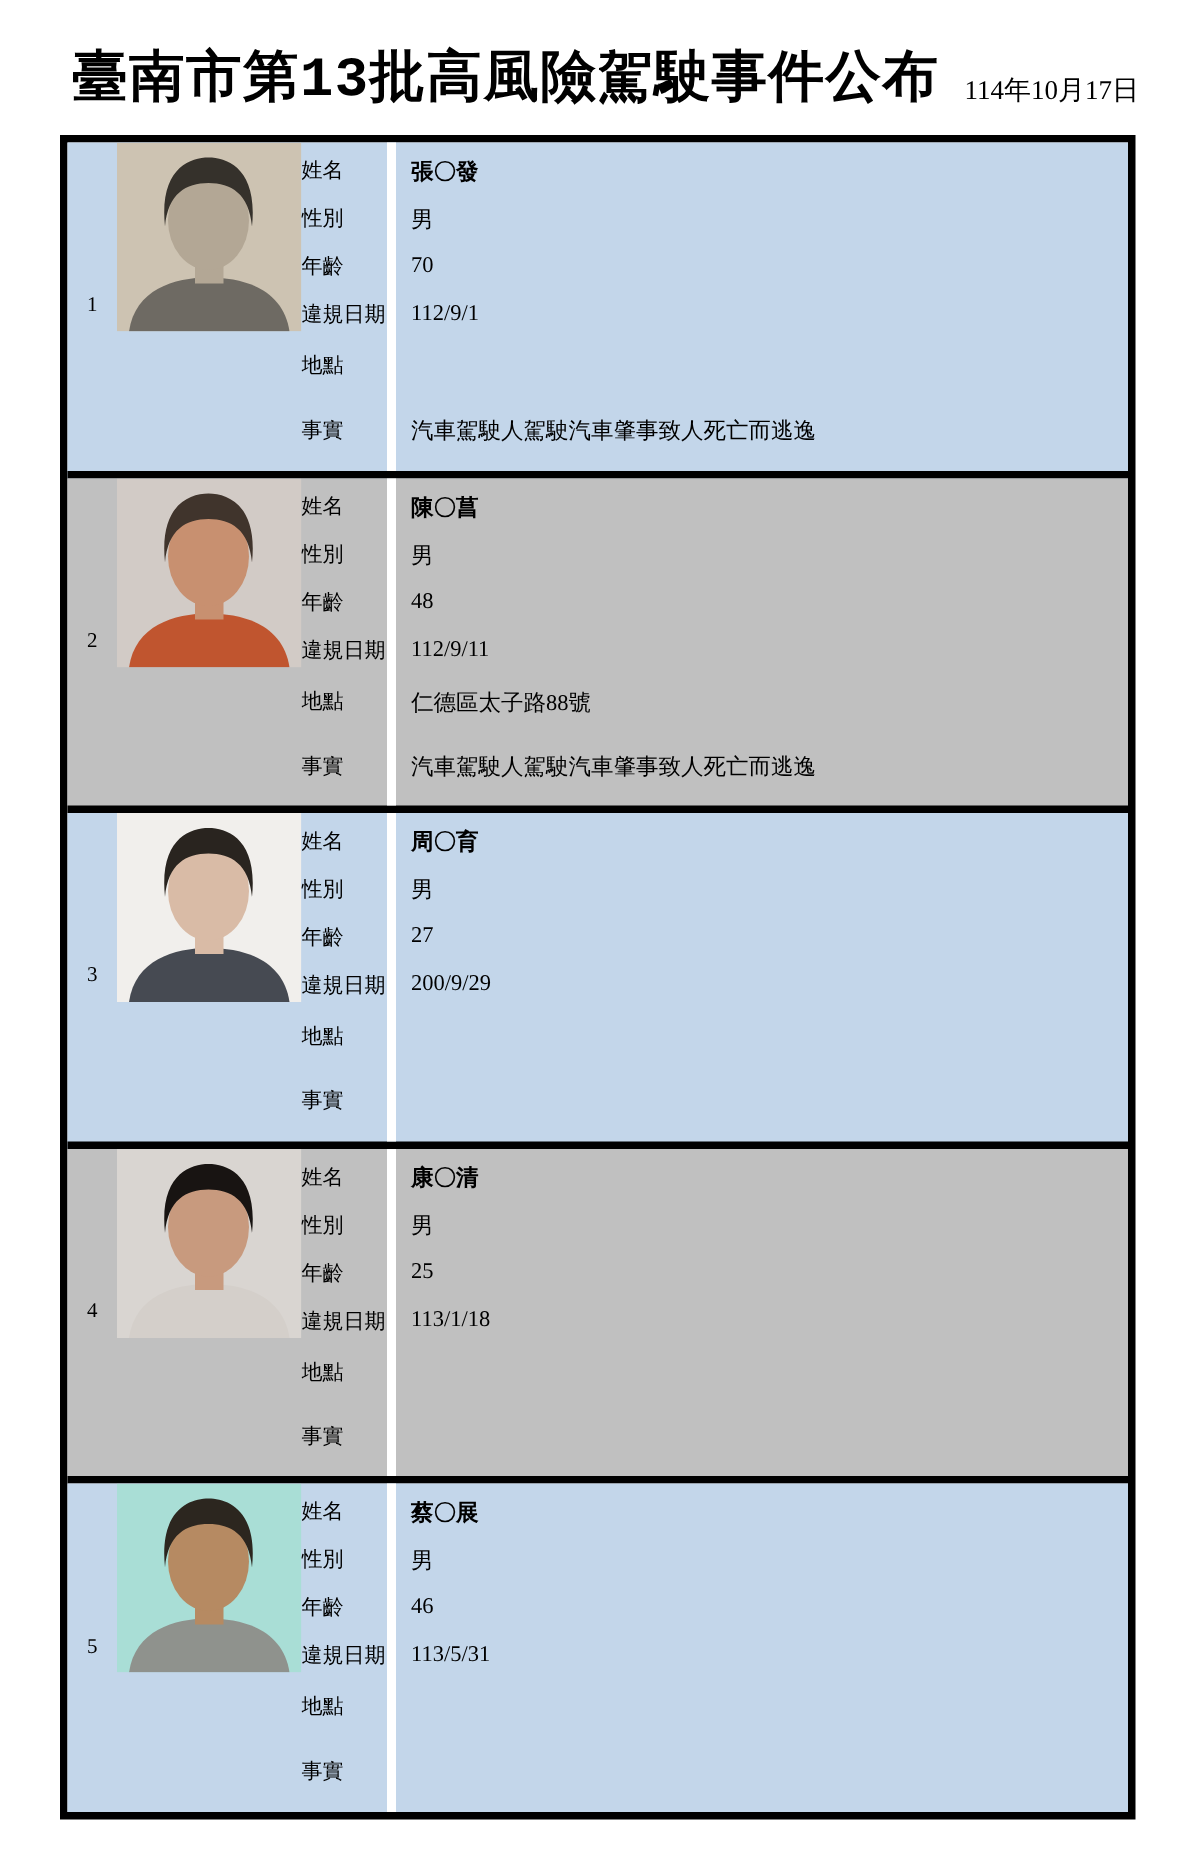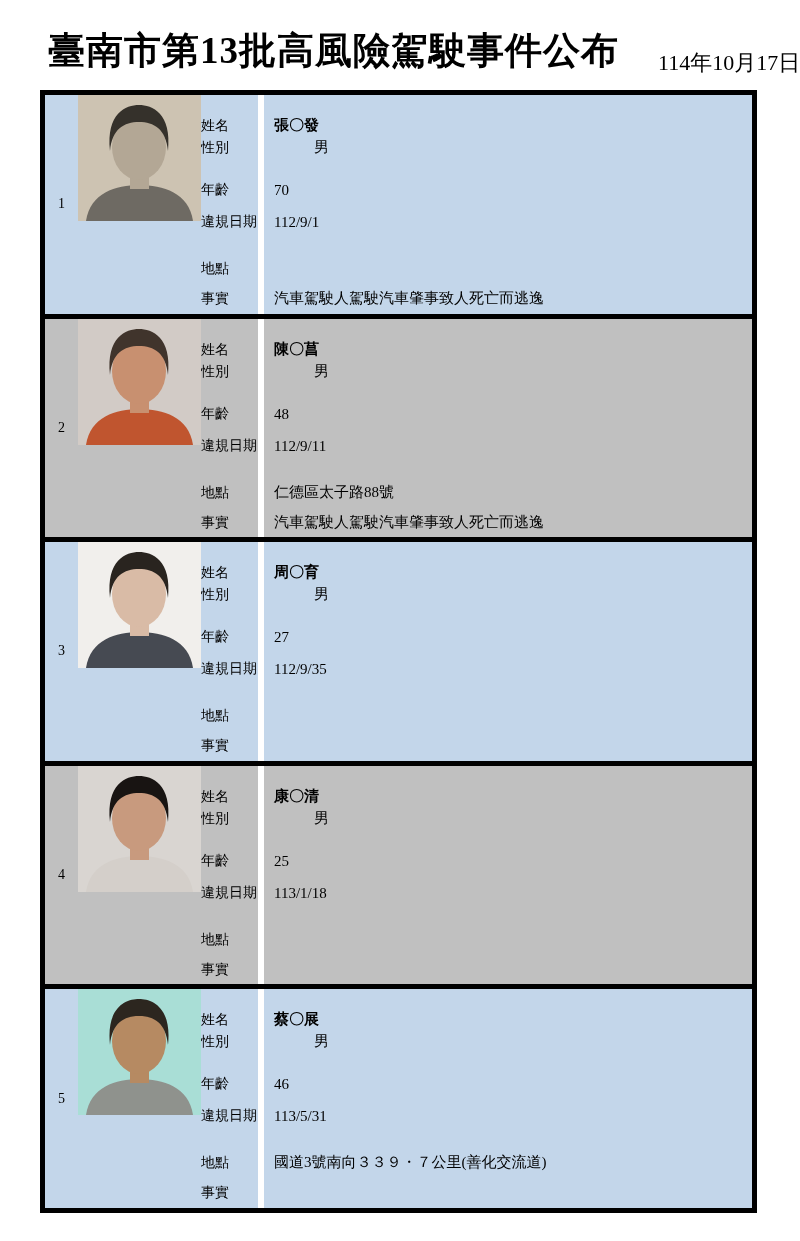--- a/index.html
+++ b/index.html
@@ -3,26 +3,26 @@
 <meta charset="utf-8">
 <style>
   html,body{margin:0;padding:0;background:#ffffff;}
   body{
     width:800px;height:1241px;position:relative;
     font-family:"Liberation Serif","DejaVu Serif",serif;
     color:#000;
   }
   .page-title{
     position:absolute;left:48px;top:26px;
-    font-family:Liberation Serif, serif;
+    font-family:Liberation Mono, monospace;
     font-weight:bold;font-size:37px;letter-spacing:1px;white-space:nowrap;
   }
   .publish-date{
-    position:absolute;left:658px;top:48px;
-    font-size:22px;white-space:nowrap;
+    position:absolute;left:643px;top:48px;
+    font-size:18px;white-space:nowrap;
   }
   .records-table{
     position:absolute;left:40px;top:90px;
     width:717px;height:1123px;
     border:5px solid #000;box-sizing:border-box;
     display:flex;flex-direction:column;
   }
   .record-row{
     position:relative;height:218px;flex:1 1 auto;
     border-bottom:5px solid #000;
@@ -36,34 +36,34 @@
   .person-photo{
     position:absolute;left:33px;top:0;width:123px;height:126px;
     overflow:hidden;
   }
   .person-photo svg{display:block;width:100%;height:100%;}
   .col-separator{
     position:absolute;left:213px;top:0;bottom:0;width:6px;background:#ffffff;
   }
   .field-line{
     position:absolute;left:156px;right:4px;height:30px;
-    display:flex;align-items:flex-end;
+    display:flex;align-items:flex-start;
   }
   .field-label{
     flex:none;width:57px;font-size:14px;white-space:nowrap;overflow:hidden;
   }
   .field-value{
     margin-left:16px;font-size:15px;white-space:nowrap;
   }
   .field-value.name{font-weight:bold;}
   .fl-0{top:10px;}
-  .fl-1{top:32px;gap:40px;}
+  .fl-1{top:42px;}
   .fl-2{top:74px;}
   .fl-3{top:106px;}
-  .fl-4{top:153px;}
+  .fl-4{top:140px;}
   .fl-5{top:183px;}
 </style>
 </head>
 <body>
 
 <div class="page-title">臺南市第13批高風險駕駛事件公布</div>
 <div class="publish-date">114年10月17日</div>
 
 <div class="records-table">
   <div class="record-row" style="background: rgb(195, 214, 234);">
@@ -160,21 +160,21 @@
     <div class="field-line fl-1">
       <span class="field-label">性別</span>
       <span class="field-value">男</span>
     </div>
     <div class="field-line fl-2">
       <span class="field-label">年齡</span>
       <span class="field-value">27</span>
     </div>
     <div class="field-line fl-3">
       <span class="field-label">違規日期</span>
-      <span class="field-value">112/9/35</span>
+      <span class="field-value">200/9/29</span>
     </div>
     <div class="field-line fl-4">
       <span class="field-label">地點</span>
     </div>
     <div class="field-line fl-5">
       <span class="field-label">事實</span>
     </div>
   </div>
 
   <div class="record-row" style="background: rgb(192, 192, 192);">
@@ -236,19 +236,18 @@
     <div class="field-line fl-2">
       <span class="field-label">年齡</span>
       <span class="field-value">46</span>
     </div>
     <div class="field-line fl-3">
       <span class="field-label">違規日期</span>
       <span class="field-value">113/5/31</span>
     </div>
     <div class="field-line fl-4">
       <span class="field-label">地點</span>
-      <span class="field-value">國道3號南向３３９・７公里(善化交流道)</span>
     </div>
     <div class="field-line fl-5">
       <span class="field-label">事實</span>
     </div>
   </div>
 </div>
 
 </body></html>

